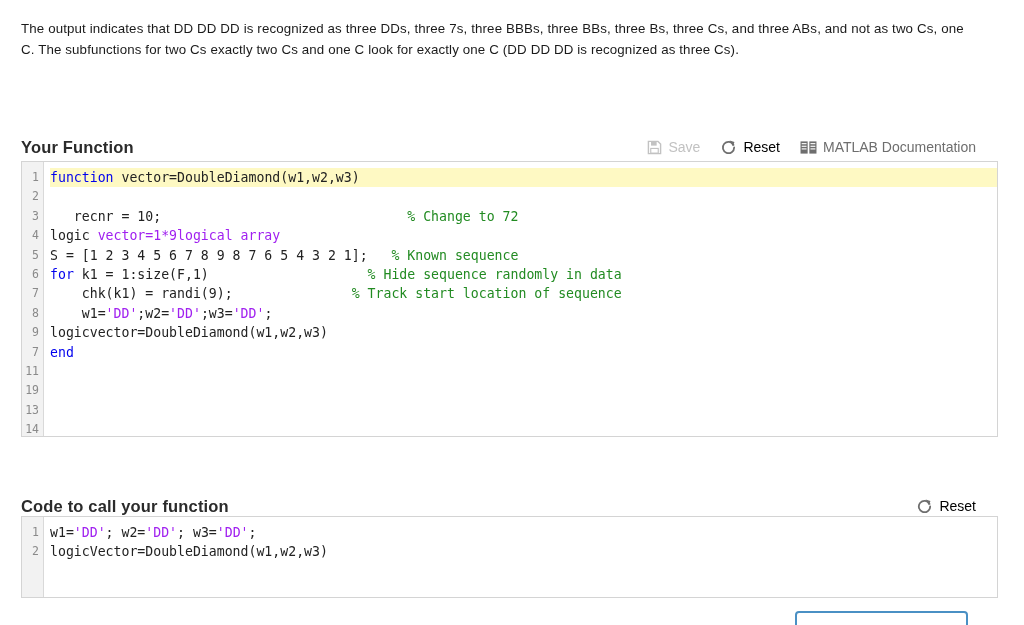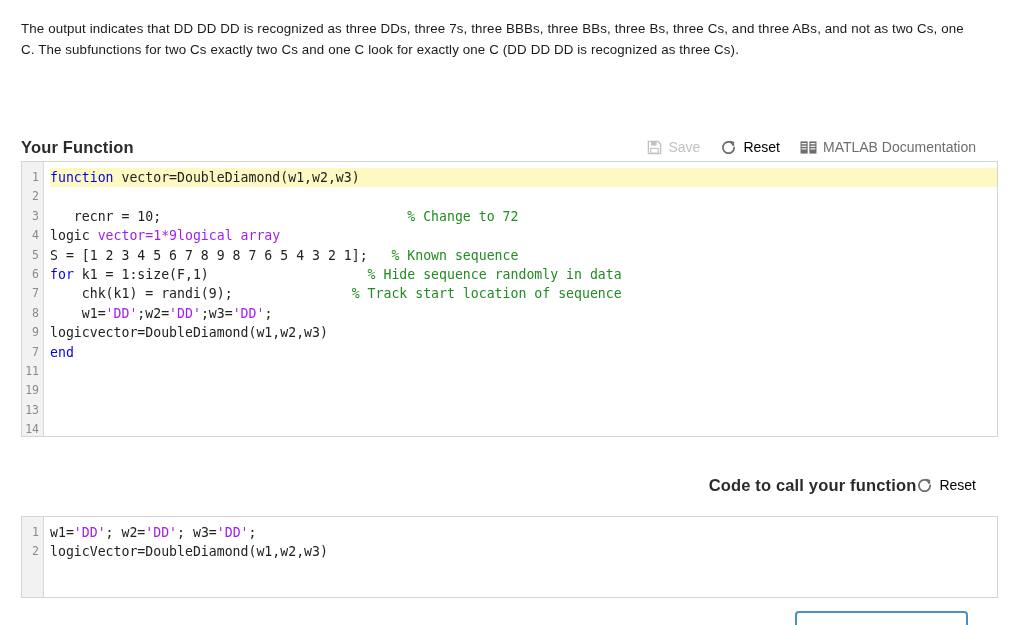--- a/index.html
+++ b/index.html
@@ -192,21 +192,21 @@
         <div>9</div>
         <div>7</div>
         <div>11</div>
         <div>19</div>
         <div>13</div>
         <div>14</div>
       </div>
     <div class="codearea"><div class="line active"><span class="tok-kw">function</span><span class="tok-pln"> vector=DoubleDiamond(w1,w2,w3)</span></div><div class="line">&nbsp;</div><div class="line"><span class="tok-pln">   recnr = 10;                               </span><span class="tok-com">% Change to 72</span></div><div class="line"><span class="tok-pln">logic </span><span class="tok-str">vector=1*9logical array</span></div><div class="line"><span class="tok-pln">S = [1 2 3 4 5 6 7 8 9 8 7 6 5 4 3 2 1];   </span><span class="tok-com">% Known sequence</span></div><div class="line"><span class="tok-kw">for</span><span class="tok-pln"> k1 = 1:size(F,1)                    </span><span class="tok-com">% Hide sequence randomly in data</span></div><div class="line"><span class="tok-pln">    chk(k1) = randi(9);               </span><span class="tok-com">% Track start location of sequence</span></div><div class="line"><span class="tok-pln">    w1=</span><span class="tok-str">'DD'</span><span class="tok-pln">;w2=</span><span class="tok-str">'DD'</span><span class="tok-pln">;w3=</span><span class="tok-str">'DD'</span><span class="tok-pln">;</span></div><div class="line"><span class="tok-pln">logicvector=DoubleDiamond(w1,w2,w3)</span></div><div class="line"><span class="tok-kw">end</span></div><div class="line">&nbsp;</div><div class="line">&nbsp;</div><div class="line">&nbsp;</div><div class="line">&nbsp;</div></div>
   </div>
 
-  <div class="section-head" style="top:472px; height:26px;justify-content:flex-end;">
+  <div class="section-head" style="top:493px; height:26px;">
 
     <div class="section-title">Code to call your function</div>
 
     <div class="head-actions">
       <div class="action">
         <span class="glyph">
           <svg width="17" height="17" viewBox="0 0 18 18" aria-hidden="true">
             <path d="M14.3 6.2A6 6 0 1 0 15 9" fill="none" stroke="#6e6e6e" stroke-width="1.9" stroke-linecap="round"></path>
             <path d="M10.2 1.6 L15.3 3.1 L13.6 7.6 Z" fill="#6e6e6e"></path>
           </svg>

